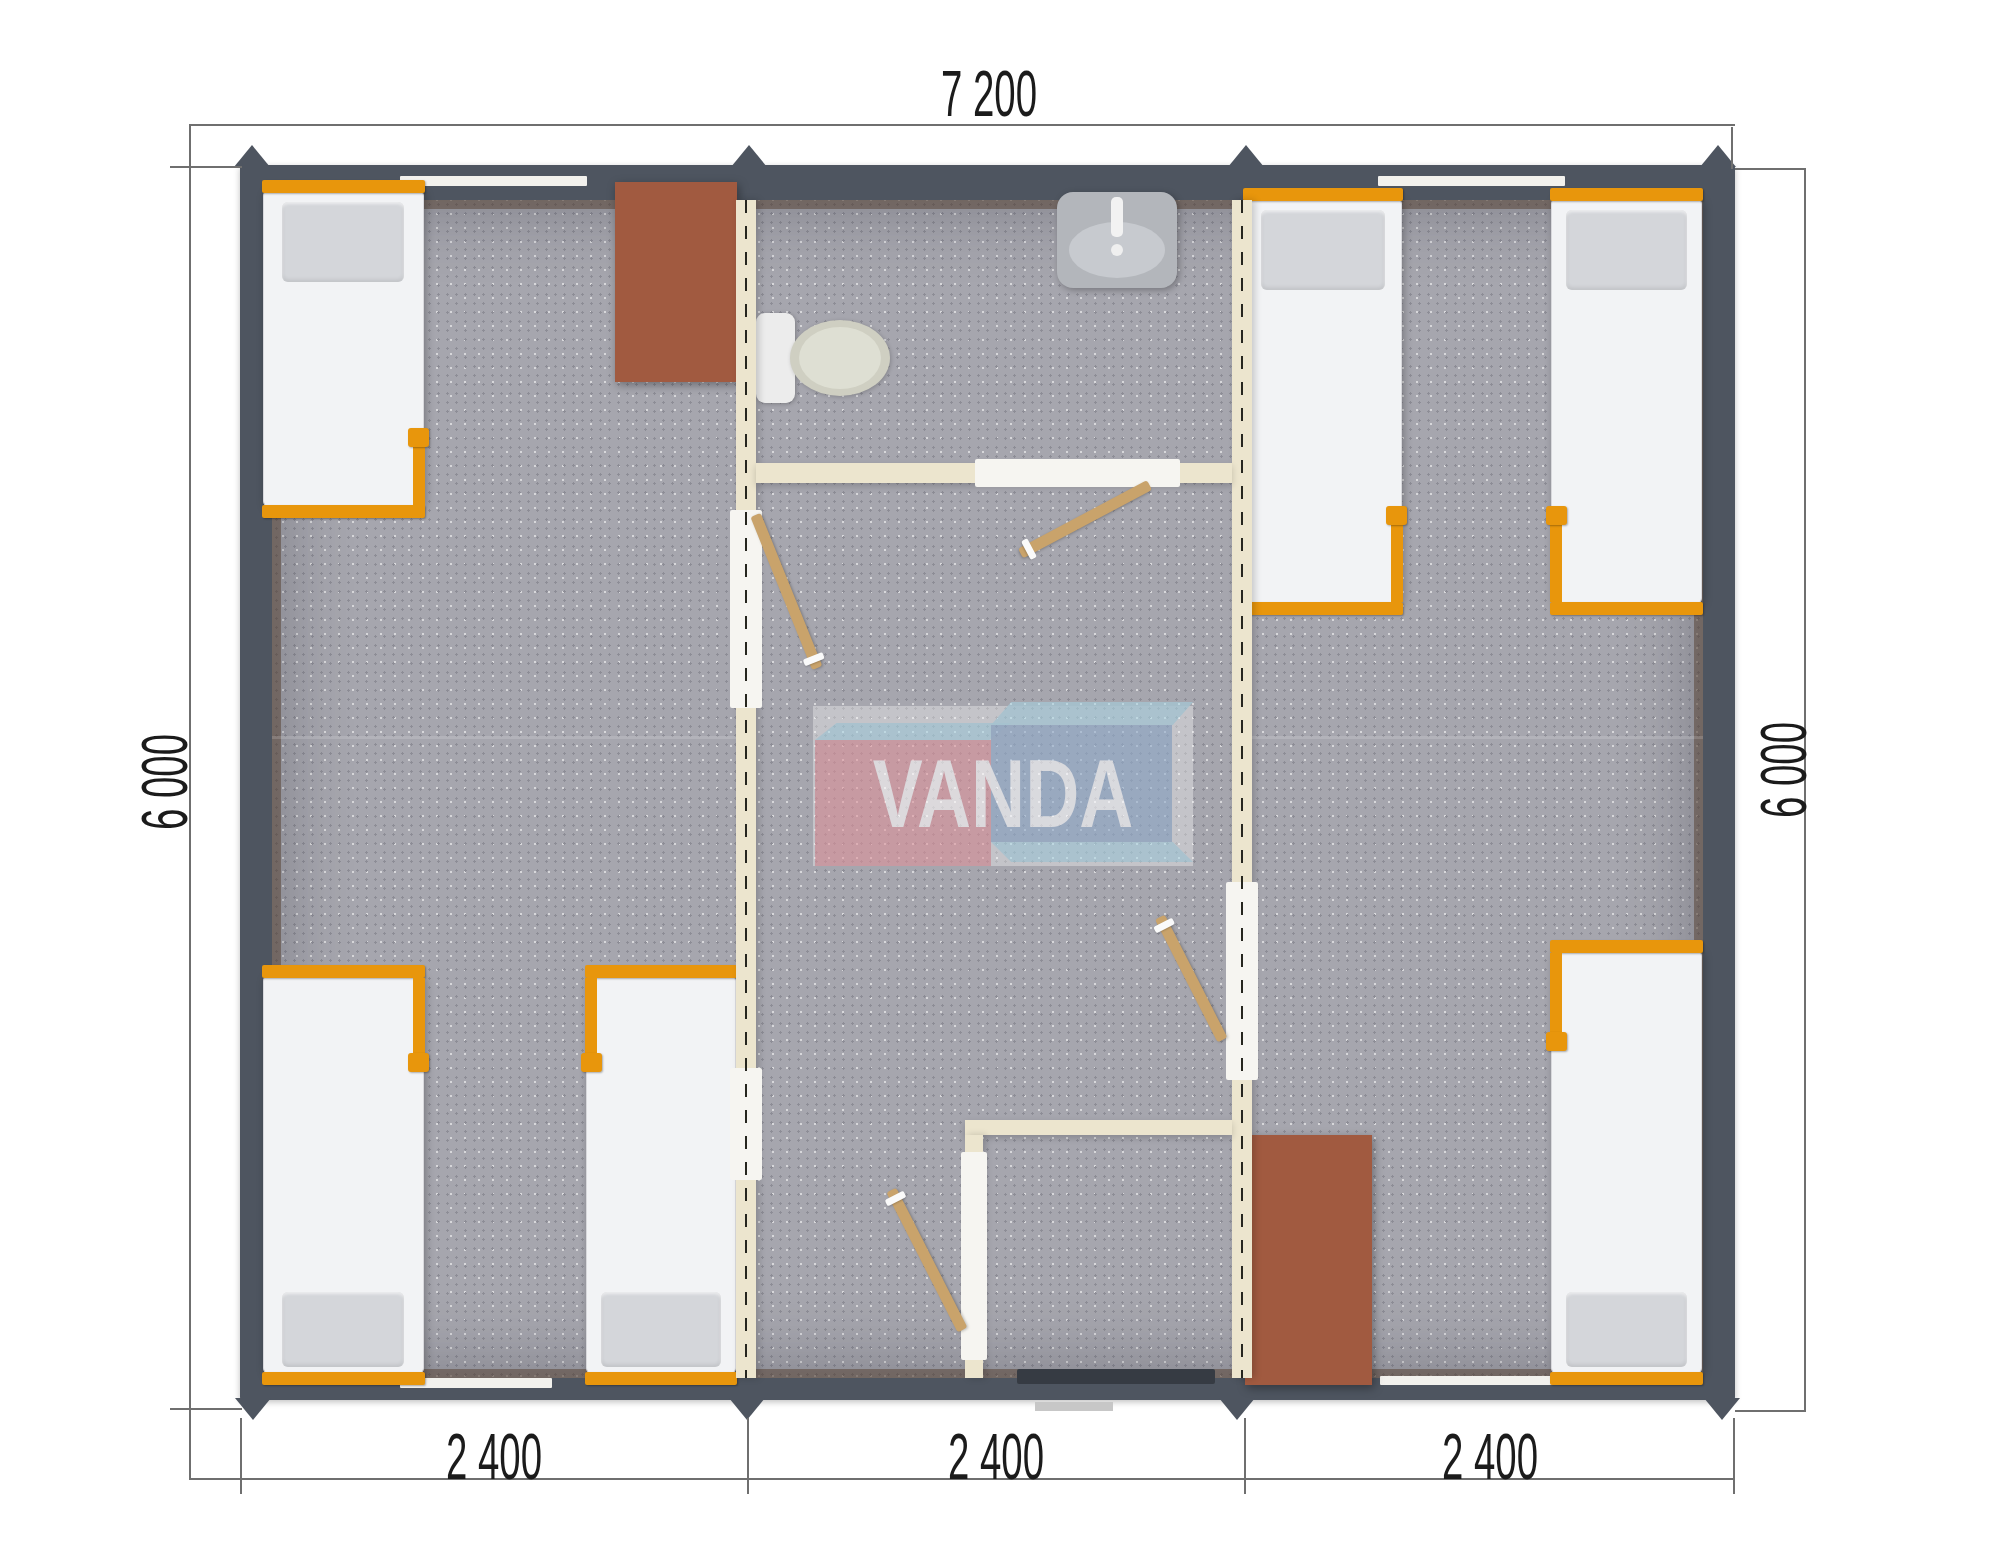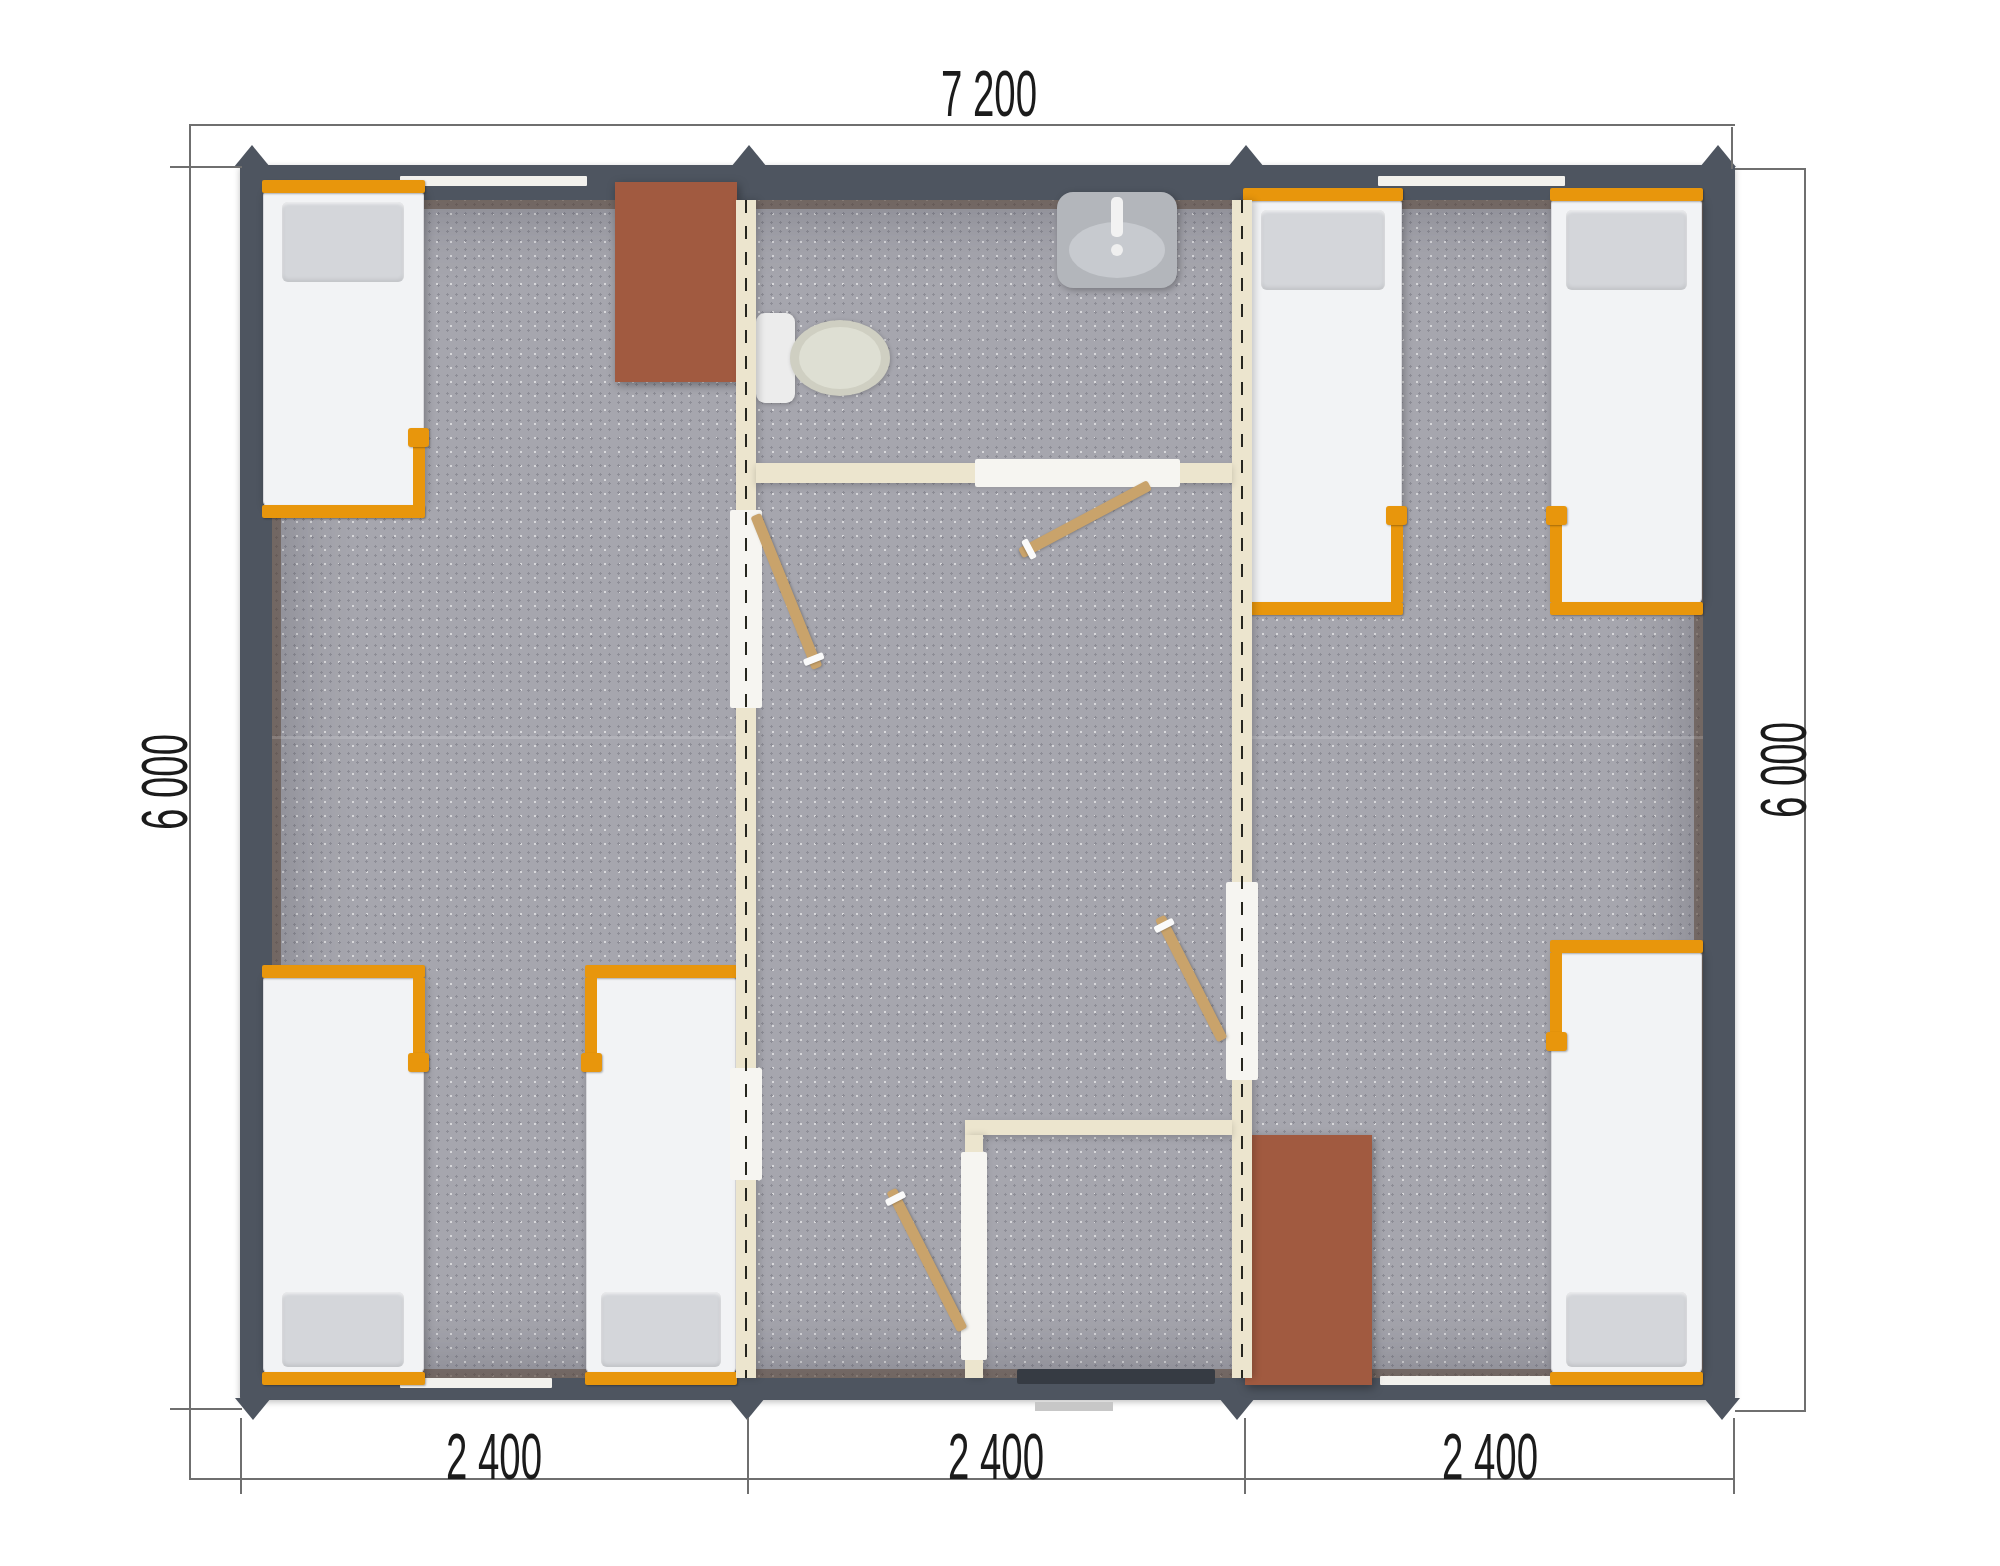--- a/index.html
+++ b/index.html
@@ -206,20 +206,29 @@
   <div class="door" style="left:1144px;top:485px;height:146px;transform-origin:50% 0;transform:rotate(62deg);">
     <div class="handle" style="bottom:6px;"></div>
   </div>
   <div class="door" style="left:957px;top:1173px;height:157px;transform-origin:50% 100%;transform:rotate(-27deg);">
     <div class="handle" style="top:6px;"></div>
   </div>
   <div class="door" style="left:1217px;top:902px;height:138px;transform-origin:50% 100%;transform:rotate(-27deg);">
     <div class="handle" style="top:6px;"></div>
   </div>
 
+  <div class="logo">
+    <div class="bg"></div>
+    <div class="pinkbevel"></div>
+    <div class="pink"></div>
+    <div class="bluebevel"></div>
+    <div class="blue"></div>
+    <div class="bluebevelbot"></div>
+    <div class="text">VANDA</div>
+  </div>
 
   <div class="dimline" style="left:190px;top:124px;width:1545px;height:2px;"></div>
   <div class="dimline" style="left:189px;top:124px;width:2px;height:1356px;"></div>
   <div class="dimline" style="left:190px;top:1478px;width:1545px;height:2px;"></div>
   <div class="dimline" style="left:1804px;top:168px;width:2px;height:1244px;"></div>
 
   <div class="dimline" style="left:1731px;top:127px;width:2px;height:42px;"></div>
   <div class="dimline" style="left:1735px;top:168px;width:71px;height:2px;"></div>
   <div class="dimline" style="left:1735px;top:1410px;width:71px;height:2px;"></div>
   <div class="dimline" style="left:170px;top:166px;width:72px;height:2px;"></div>

